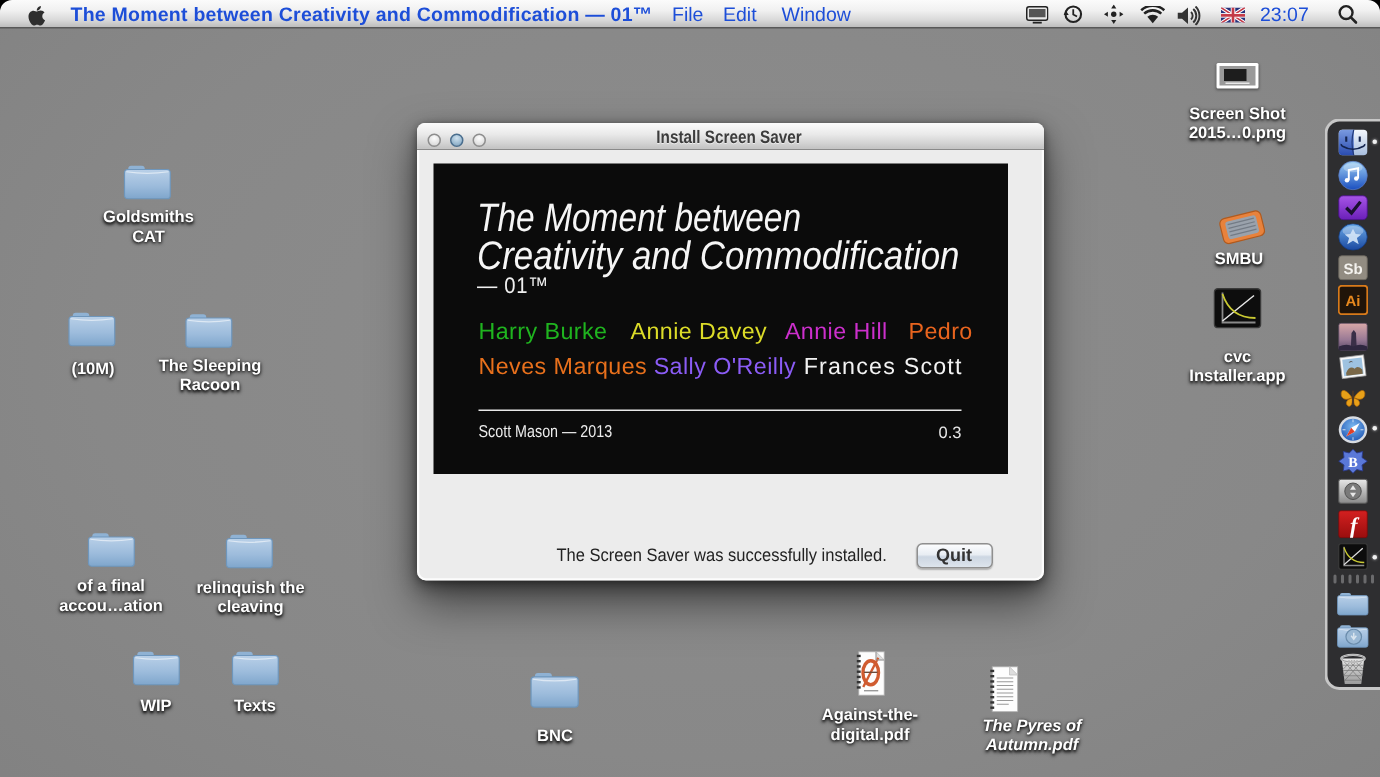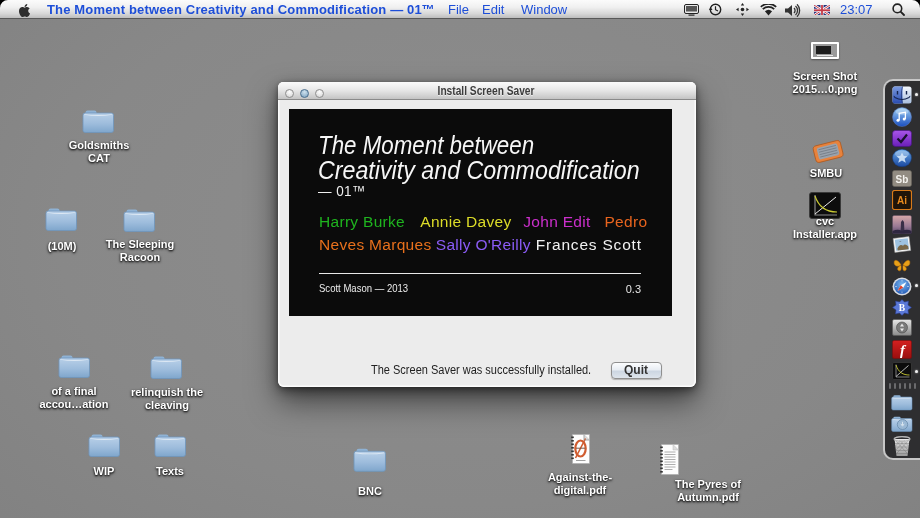--- a/index.html
+++ b/index.html
@@ -198,21 +198,21 @@
       <rect x="1.2" y="2.5" width="2.6" height="1.6"></rect>
       <rect x="1.2" y="6" width="2.6" height="1.6"></rect>
       <rect x="1.2" y="9.5" width="2.6" height="1.6"></rect>
       <rect x="1.2" y="13" width="2.6" height="1.6"></rect>
       <rect x="1.2" y="16.5" width="2.6" height="1.6"></rect>
       <rect x="1.2" y="20" width="2.6" height="1.6"></rect>
       <rect x="1.2" y="23.5" width="2.6" height="1.6"></rect>
       <rect x="1.2" y="27" width="2.6" height="1.6"></rect>
     </g>
 </svg>
-<div class="dlabel" style="left:708px;top:478px;">The Pyres of<br>Autumn.pdf</div>
+<div class="dlabel" style="left:688px;top:478px;font-style:italic;">The Pyres of<br>Autumn.pdf</div>
 
 <div class="di" style="left:811px;top:42px;width:28px;height:17px;background:#fff;border-radius:1px;box-shadow:0 1px 2px rgba(0,0,0,.4);"></div>
 <div class="di" style="left:813px;top:44px;width:24px;height:13px;background:#9a9a9a;"></div>
 <div class="di" style="left:816px;top:45.5px;width:15px;height:8.5px;background:#1d1d1d;"></div>
 <div class="di" style="left:817px;top:54.5px;width:16px;height:1.2px;background:#e8e8e8;"></div>
 <div class="dlabel" style="left:825px;top:70px;">Screen Shot<br>2015…0.png</div>
 
 <svg class="di" style="left:810px;top:139px;" width="36" height="24" viewBox="0 0 36 24">
 <g transform="rotate(-14 18 12)">
       <rect x="4" y="4" width="28" height="17" rx="3.5" fill="#e8823c" stroke="#b05a1e" stroke-width=".8"></rect>
@@ -226,35 +226,35 @@
     </g>
 </svg>
 <div class="dlabel" style="left:826px;top:167px;">SMBU</div>
 
 <svg class="di" style="left:809px;top:192px;" width="32" height="27" viewBox="0 0 32 27">
 <rect x="0.5" y="0.5" width="31" height="26" rx="2.5" fill="#0d0d0d" stroke="#3a3a3a" stroke-width="1"></rect>
 <path d="M6 3 L6 23 L28 23" stroke="#8a8a8a" stroke-width="1.2" fill="none"></path>
 <path d="M6 22 L27 5" stroke="#e8e8e8" stroke-width="1"></path>
 <path d="M6 4 C10 16 18 20 28 20" stroke="#c8c832" stroke-width="1.2" fill="none"></path>
 </svg>
-<div class="dlabel" style="left:825px;top:215px;">cvc<br>Installer.app</div>
+<div class="dlabel" style="left:825px;top:232px;">cvc<br>Installer.app</div>
 
 <div id="win">
   <div id="titlebar">
     <div class="title"><span style="display:inline-block;transform:scaleX(.85);">Install Screen Saver</span></div>
     <div class="tl" style="left:7px;"></div>
     <div class="tl mid" style="left:22px;"></div>
     <div class="tl" style="left:37.5px;"></div>
   </div>
   <div id="blackbox">
     <div id="ssline1" style="top:23.5px;">The Moment between</div>
     <div id="ssline2" style="top:48.5px;">Creativity and Commodification</div>
     <div id="ss01">— 01™</div>
     <div class="names" style="top:104px;">
-      <span style="color:#1fb41f;">Harry Burke</span><i style="width:15.3px;"></i><span style="color:#dcdc28;">Annie Davey</span><i style="width:11.8px;"></i><span style="color:#cc2fcc;">John Edit</span><i style="width:13.9px;"></i><span style="color:#e8641e;">Pedro</span>
+      <span style="color:#1fb41f;">Harry Burke</span><i style="width:15.3px;"></i><span style="color:#dcdc28;">Annie Davey</span><i style="width:11.8px;"></i><span style="color:#cc2fcc;">Annie Hill</span><i style="width:13.9px;"></i><span style="color:#e8641e;">Pedro</span>
     </div>
     <div class="names" style="top:127px;">
       <span style="color:#e8701c;">Neves Marques</span><i style="width:4.3px;"></i><span style="color:#8b5cf6;">Sally O'Reilly</span><i style="width:5px;"></i><span style="color:#f2f2f2;letter-spacing:.8px;">Frances Scott</span>
     </div>
     <div id="sep"></div>
     <div id="credit">Scott Mason — 2013</div>
     <div id="ver">0.3</div>
   </div>
   <div id="statustext">The Screen Saver was successfully installed.</div>
   <div id="quit">Quit</div>

